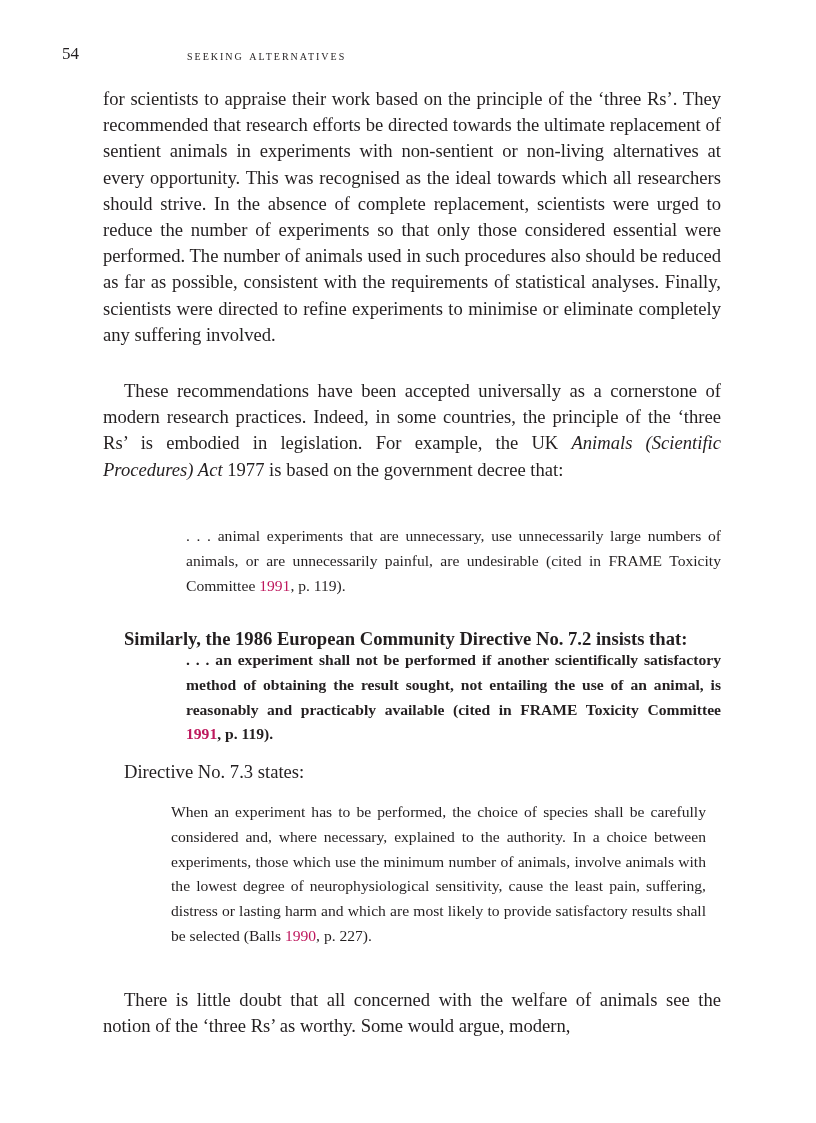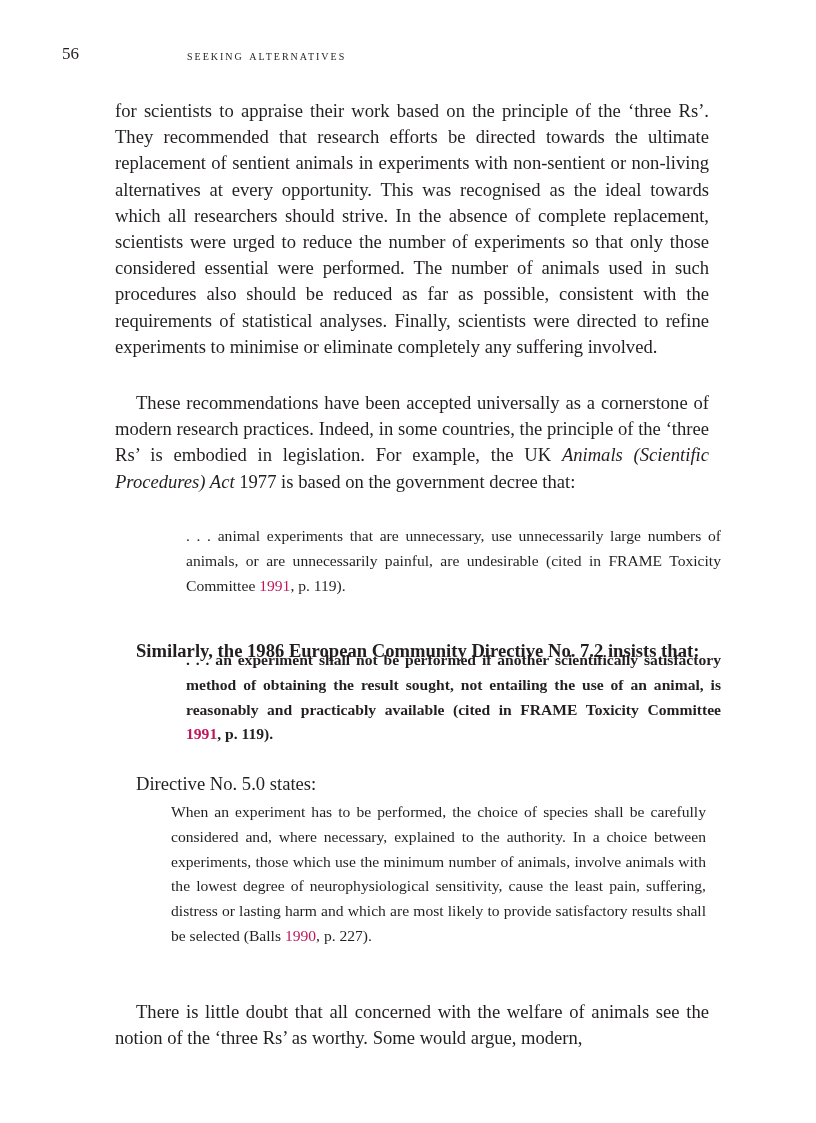--- a/index.html
+++ b/index.html
@@ -3,31 +3,31 @@
 <meta charset="utf-8">
 <style>
   html, body { margin: 0; padding: 0; background: #ffffff; }
   body { width: 816px; height: 1123px; position: relative; overflow: hidden;
          font-family: "DejaVu Serif", "Liberation Serif", serif; color: #231f20; }
   .running-head { position: absolute; top: 44px; left: 62px; width: 660px; height: 20px; }
   .folio { position: absolute; left: 0; top: 0; font-size: 17px; font-family: "Liberation Serif", serif; }
   .head-title { position: absolute; left: 125px; top: 4px; font-size: 14px; letter-spacing: 2px;
                 font-variant: small-caps; text-transform: lowercase; font-family: "Liberation Serif", serif; }
   .text-block { position: absolute; left: 103px; width: 618px; font-family: "Liberation Serif", serif; }
-  .para { font-size: 18.6px; line-height: 26.2px; text-align: justify; margin: 12px; hyphens: manual; }
+  .para { font-size: 18.6px; line-height: 26.2px; text-align: justify; margin: 0; hyphens: manual; }
   .indent { text-indent: 21px; }
   .quote { font-size: 15.6px; line-height: 24.8px; text-align: justify; margin: 0; }
   .cite-link { color: #be185d; }
   .italic { font-style: italic; }
 </style>
 </head>
 <body>
 
 <div class="running-head">
-  <span class="folio">56</span>
+  <span class="folio">54</span>
   <span class="head-title">seeking alternatives</span>
 </div>
 
 <div class="text-block" style="top:86px;">
   <p class="para">for scientists to appraise their work based on the principle of the ‘three Rs’. They recommended that research efforts be directed towards the ultimate replacement of sentient animals in experiments with non-sentient or non-living alternatives at every opportunity. This was recog­nised as the ideal towards which all researchers should strive. In the absence of complete replacement, scientists were urged to reduce the number of experiments so that only those considered essential were performed. The number of animals used in such procedures also should be reduced as far as possible, consistent with the requirements of statistical analyses. Finally, scientists were directed to refine experi­ments to minimise or eliminate completely any suffering involved.</p>
 </div>
 
 <div class="text-block" style="top:378px;">
   <p class="para indent"><span>These recommendations have been accepted universally as a corner­stone of modern research practices. Indeed, in some countries, the principle of the ‘three Rs’ is embodied in legislation. For example, the UK </span><span class="italic">Animals (Scientific Procedures) Act</span><span> 1977 is based on the government decree that:</span></p>
 </div>
@@ -38,21 +38,21 @@
 
 <div class="text-block" style="top:626px;font-weight:bold;">
   <p class="para indent">Similarly, the 1986 European Community Directive No. 7.2 insists that:</p>
 </div>
 
 <div class="text-block" style="top:648px; left:186px; width:535px;font-weight:bold;">
   <p class="quote"><span>. . . an experiment shall not be performed if another scientifically satisfactory method of obtaining the result sought, not entailing the use of an animal, is reasonably and practicably available (cited in FRAME Toxicity Committee </span><span class="cite-link">1991</span><span>, p. 119).</span></p>
 </div>
 
 <div class="text-block" style="top:759px;">
-  <p class="para indent">Directive No. 5.0 states:</p>
+  <p class="para indent">Directive No. 7.3 states:</p>
 </div>
 
 <div class="text-block" style="top:800px; left:171px; width:535px;">
   <p class="quote"><span>When an experiment has to be performed, the choice of species shall be carefully considered and, where necessary, explained to the author­ity. In a choice between experiments, those which use the minimum number of animals, involve animals with the lowest degree of neuro­physiological sensitivity, cause the least pain, suffering, distress or lasting harm and which are most likely to provide satisfactory results shall be selected (Balls </span><span class="cite-link">1990</span><span>, p. 227).</span></p>
 </div>
 
 <div class="text-block" style="top:987px;">
   <p class="para indent">There is little doubt that all concerned with the welfare of animals see the notion of the ‘three Rs’ as worthy. Some would argue, modern,</p>
 </div>
 

